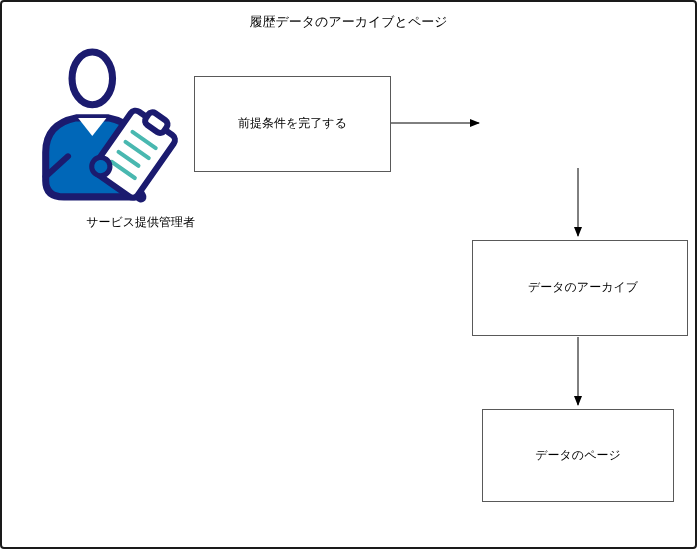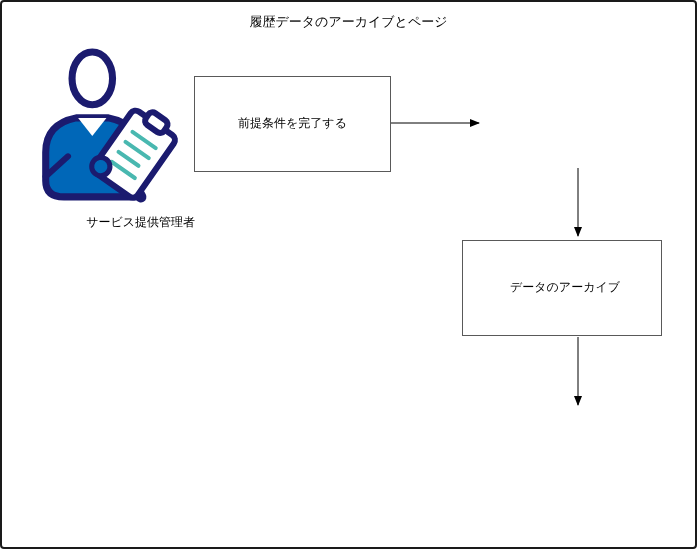--- a/index.html
+++ b/index.html
@@ -37,21 +37,21 @@
     justify-content: center;
     text-align: center;
     font-size: 12px;
     line-height: 1.6;
     color: #000000;
     white-space: pre-line;
     padding: 6px 10px;
   }
   #node-0 { left: 192px; top: 74px;  width: 197px; height: 96px; }
   #node-1 { left: 480px; top: 73px;  width: 192px; height: 92px; }
-  #node-2 { left: 460px; top: 238px; width: 200px; height: 96px; padding-left: 16px; }
+  #node-2 { left: 470px; top: 238px; width: 216px; height: 96px; padding-left: 16px; }
   #node-3 { left: 480px; top: 407px; width: 192px; height: 93px; }
 
   .arrow-layer {
     position: absolute;
     left: 0; top: 0;
     width: 697px;
     height: 549px;
     pointer-events: none;
   }
   .actor-icon {
@@ -103,20 +103,21 @@
     </g>
   </svg>
 
   <div class="actor-label">サービス提供管理者</div>
 
   <div class="node" id="node-0">前提条件を完了する</div>
 
 
   <div class="node" id="node-2">データのアーカイブ</div>
 
+  <div class="node" id="node-3">データのページ</div>
 
   <svg class="arrow-layer" aria-hidden="true">
     <defs>
       <marker id="arrowhead" markerWidth="10" markerHeight="8" refX="9" refY="4" orient="auto">
         <path d="M0,0 L10,4 L0,8 Z" fill="#000000"></path>
       </marker>
     </defs>
     <line x1="389" y1="121" x2="477" y2="121" stroke="#000000" stroke-width="1" marker-end="url(#arrowhead)"></line>
     <line x1="576" y1="166" x2="576" y2="234" stroke="#000000" stroke-width="1" marker-end="url(#arrowhead)"></line>
     <line x1="576" y1="335" x2="576" y2="403" stroke="#000000" stroke-width="1" marker-end="url(#arrowhead)"></line>

